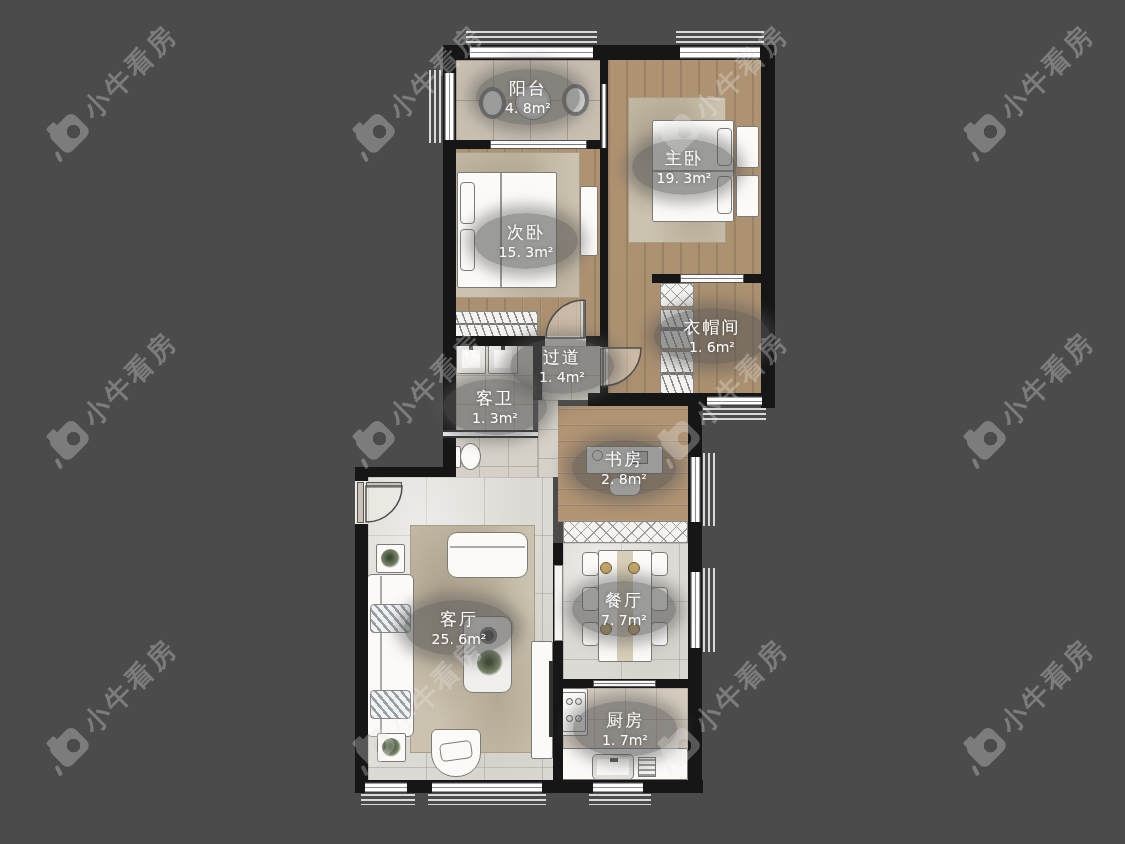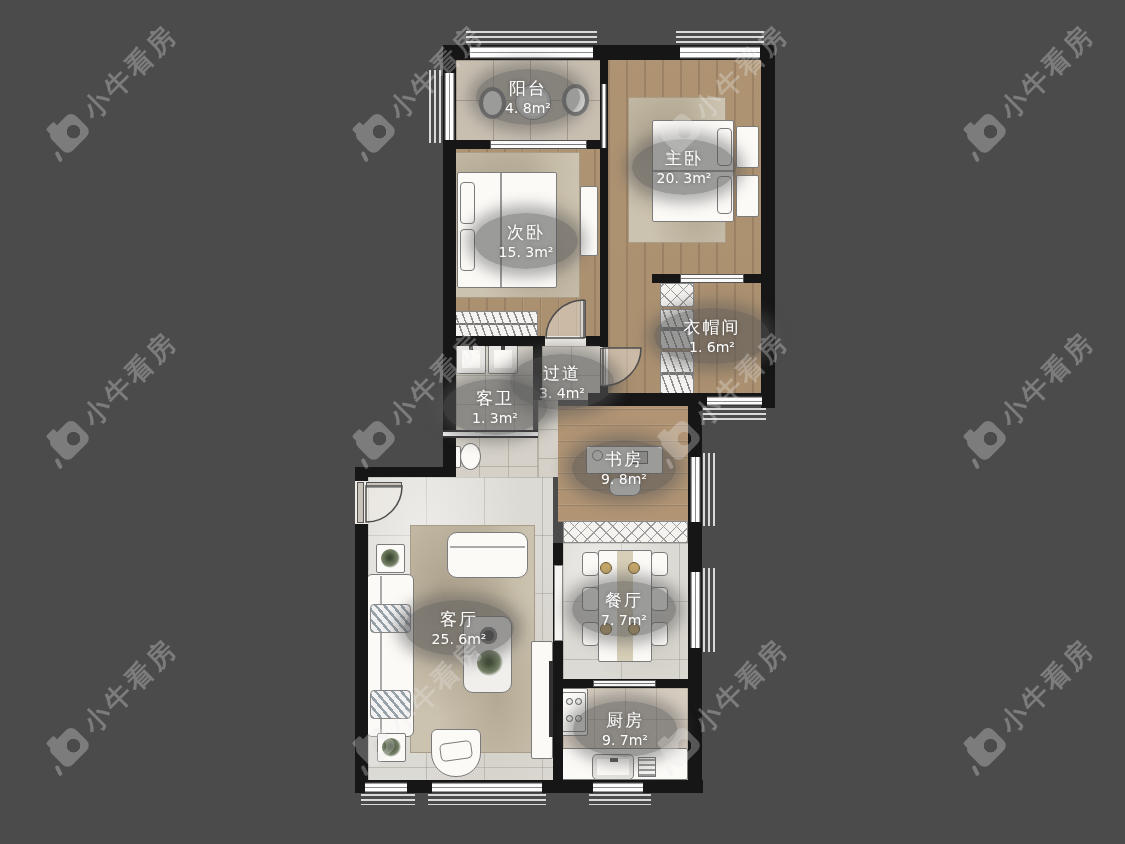--- a/index.html
+++ b/index.html
@@ -254,53 +254,53 @@
     <path d="M 603 348 L 603 386 A 38 38 0 0 0 641 348 Z" fill="rgba(242,238,230,0.45)" stroke="#4f4f4f" stroke-width="1.5"></path>
   </svg>
 
   <div>
     <div class="badge" style="left:476px;top:69px;width:104px;height:56px">
       <span class="nm">阳台</span>
       <span class="ar">4. 8m²</span>
     </div>
     <div class="badge" style="left:632px;top:139px;width:104px;height:56px">
       <span class="nm">主卧</span>
-      <span class="ar">20. 3m²</span>
+      <span class="ar">19. 3m²</span>
     </div>
     <div class="badge" style="left:474px;top:213px;width:104px;height:56px">
       <span class="nm">次卧</span>
       <span class="ar">15. 3m²</span>
     </div>
     <div class="badge" style="left:654px;top:308px;width:116px;height:56px">
       <span class="nm">衣帽间</span>
       <span class="ar">1. 6m²</span>
     </div>
-    <div class="badge" style="left:510px;top:354px;width:104px;height:56px">
+    <div class="badge" style="left:510px;top:338px;width:104px;height:56px">
       <span class="nm">过道</span>
-      <span class="ar">3. 4m²</span>
+      <span class="ar">1. 4m²</span>
     </div>
     <div class="badge" style="left:443px;top:379px;width:104px;height:56px">
       <span class="nm">客卫</span>
       <span class="ar">1. 3m²</span>
     </div>
     <div class="badge" style="left:572px;top:440px;width:104px;height:56px">
       <span class="nm">书房</span>
-      <span class="ar">9. 8m²</span>
+      <span class="ar">2. 8m²</span>
     </div>
     <div class="badge" style="left:404px;top:600px;width:110px;height:56px">
       <span class="nm">客厅</span>
       <span class="ar">25. 6m²</span>
     </div>
     <div class="badge" style="left:572px;top:581px;width:104px;height:56px">
       <span class="nm">餐厅</span>
       <span class="ar">7. 7m²</span>
     </div>
     <div class="badge" style="left:573px;top:701px;width:104px;height:56px">
       <span class="nm">厨房</span>
-      <span class="ar">9. 7m²</span>
+      <span class="ar">1. 7m²</span>
     </div>
   </div>
 
   <div>
     <div class="wm" style="left:73px;top:145px">
         <span class="cam"></span>
         <span class="txt">小牛看房</span>
       </div>
     <div class="wm" style="left:379px;top:145px">
         <span class="cam"></span>

